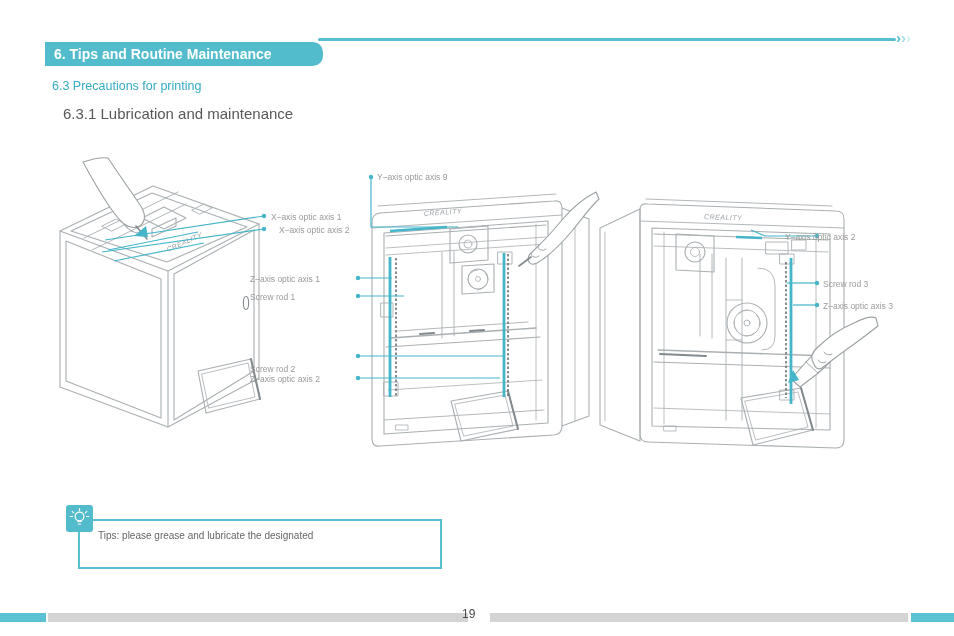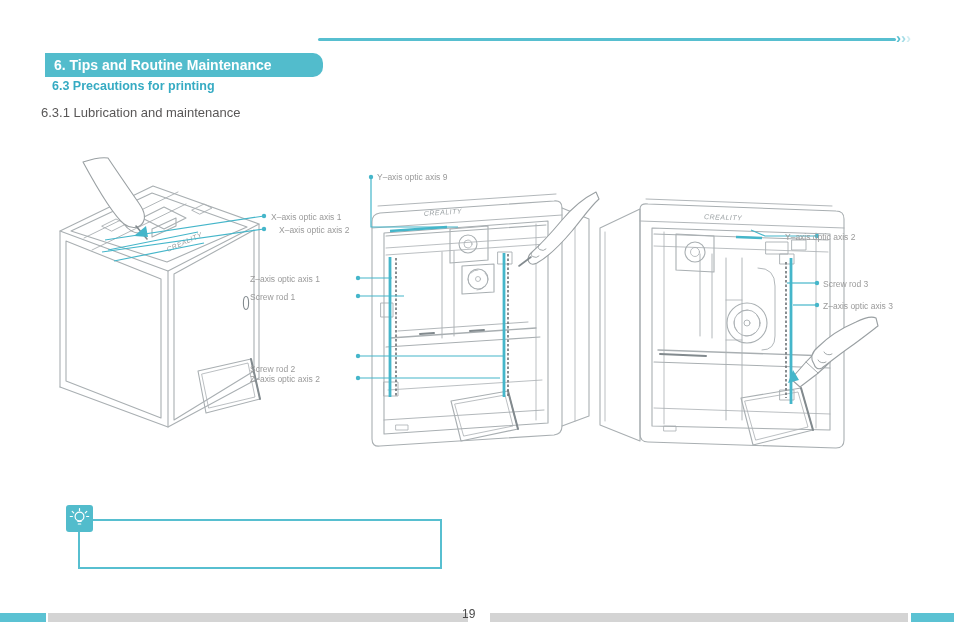--- a/index.html
+++ b/index.html
@@ -3,28 +3,28 @@
 <meta charset="utf-8">
 <style>
   html,body{margin:0;padding:0;background:#fff;}
   #page{position:relative;width:954px;height:636px;background:#fff;overflow:hidden;
         font-family:"Liberation Sans","DejaVu Sans",sans-serif;}
   .abs{position:absolute;}
 
   
   #banner{left:45px;top:42px;width:278px;height:24px;background:#52bccc;
           border-radius:0 10px 10px 0;color:#fff;font-size:14px;font-weight:bold;
-          line-height:24px;padding-left:9px;box-sizing:border-box;white-space:nowrap;margin-top:11px;}
+          line-height:24px;padding-left:9px;box-sizing:border-box;white-space:nowrap;}
   #top-line{left:318px;top:38px;width:578px;height:3px;background:#57bfd0;border-radius:2px;}
   #chevrons{left:896px;top:29px;color:#57bfd0;font-size:15px;font-weight:bold;letter-spacing:0px;}
   #chevrons span{display:inline-block;}
   #chevrons .c2{opacity:.55;} #chevrons .c3{opacity:.28;}
 
-  #sec-title{left:52px;top:79px;font-size:12.5px;font-weight:bold;color:#36abc3;}
-  #subsec-title{left:41px;top:105px;font-size:13px;color:#595757;}
+  #sec-title{left:52px;top:79px;font-size:12.5px;font-weight:normal;color:#36abc3;}
+  #subsec-title{left:63px;top:105px;font-size:15px;color:#595757;}
 
   
   .callout-label{font-size:8.5px;color:#9a9a9a;line-height:10px;white-space:nowrap;}
   .r{width:102px;text-align:left;}
 
   
   #tips-icon{left:66px;top:505px;width:27px;height:27px;background:#52bccc;border-radius:3px;z-index:2;}
   #tips-box{left:78px;top:519px;width:364px;height:50px;border:2px solid #57bfd0;box-sizing:border-box;background:#fff;z-index:1;}
   #tips-text{left:98px;top:527px;font-size:10px;color:#666;line-height:17px;z-index:3;}
 
@@ -244,20 +244,21 @@
   <div class="abs" id="tips-icon">
     <svg width="27" height="27" viewBox="0 0 27 27">
       <g stroke="#fff" stroke-width="1.2" fill="none" stroke-linecap="round">
         <circle cx="13.5" cy="11.5" r="4.4"></circle>
         <path d="M11.8,16.5 h3.4 M12.3,19 h2.4"></path>
         <path d="M13.5,3.6 v2 M6.2,6.4 l1.5,1.5 M20.8,6.4 l-1.5,1.5 M4.3,11.5 h2.1 M20.6,11.5 h2.1"></path>
       </g>
     </svg>
   </div>
   <div class="abs" id="tips-text">
+    <div>Tips: please grease and lubricate the designated</div>
   </div>
 
   <div class="abs bar" id="bar-teal-l"></div>
   <div class="abs bar" id="bar-gray-l"></div>
   <div class="abs bar" id="bar-gray-r"></div>
   <div class="abs bar" id="bar-teal-r"></div>
   <div class="abs" id="page-num">19</div>
 
 </div>
 

